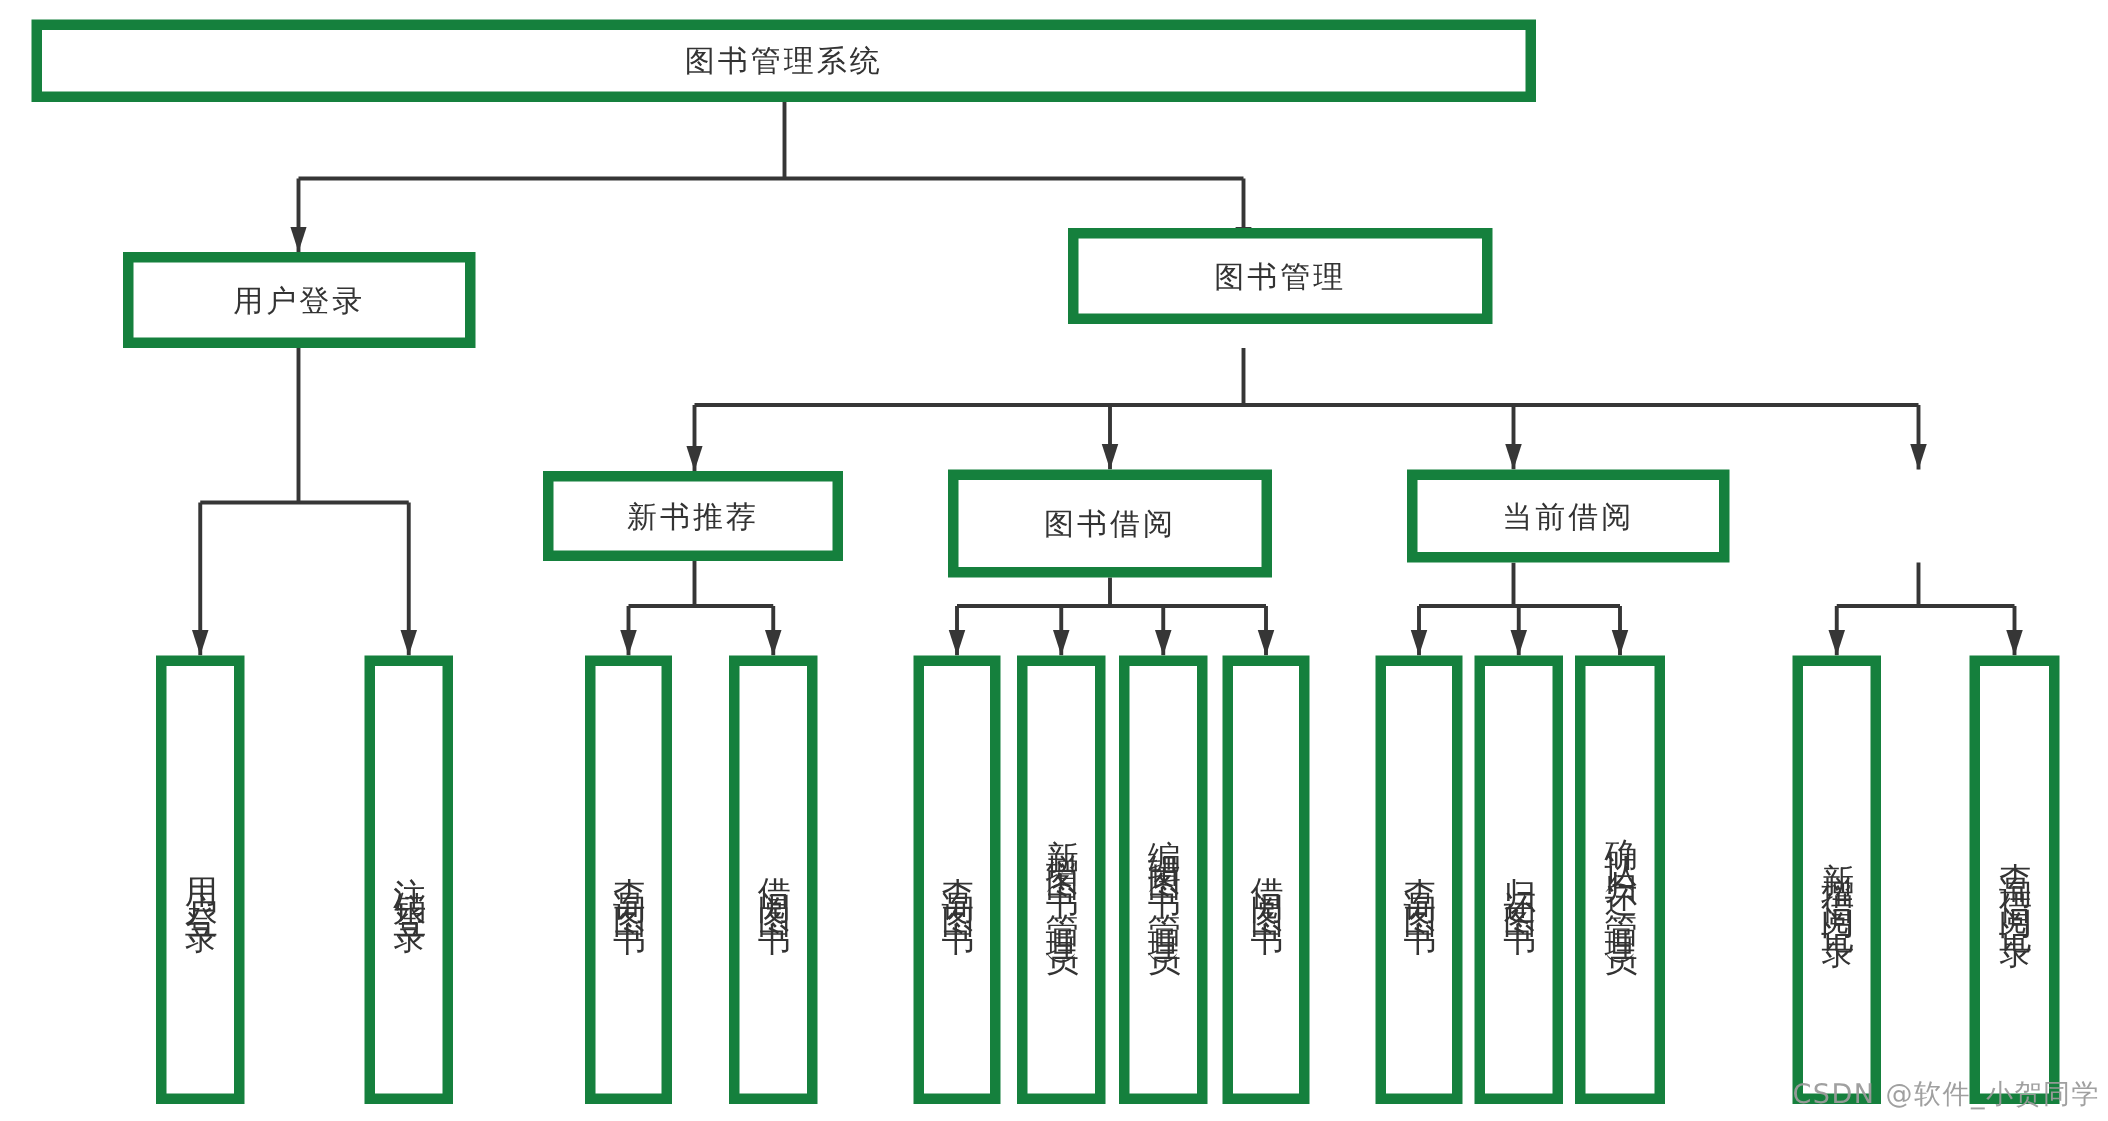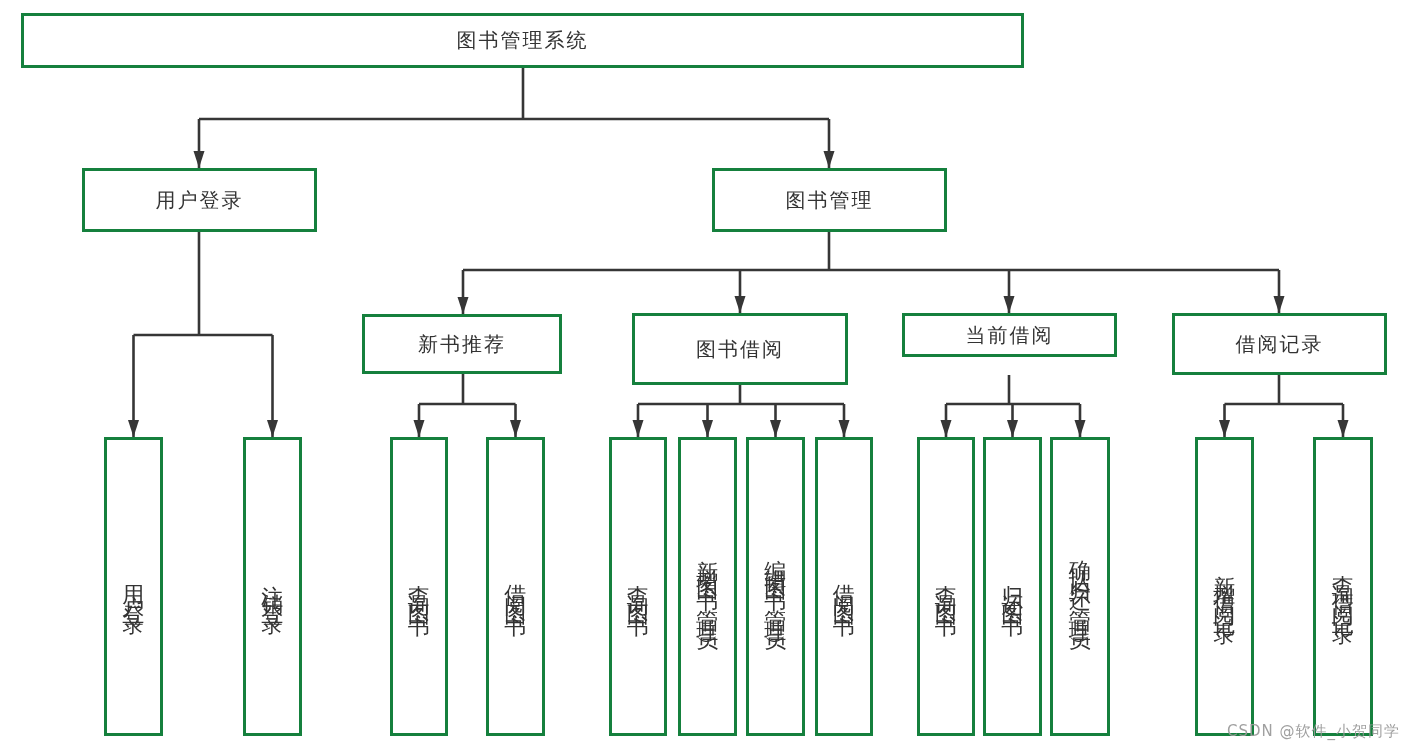--- a/index.html
+++ b/index.html
@@ -5,31 +5,31 @@
   html,body{margin:0;padding:0;}
   body{
     width:1405px;height:747px;position:relative;overflow:hidden;
     background:#ffffff;
     font-family:"DejaVu Sans","Liberation Sans",sans-serif;
   }
   #canvas{position:relative;width:1405px;height:747px;}
   svg.connectors{position:absolute;left:0;top:0;z-index:1;}
   .box{
     position:absolute;z-index:2;box-sizing:border-box;
-    border:3px solid #15803d;background:#ffffff;color:#333333;
+    border:7px solid #15803d;background:#ffffff;color:#333333;
     display:flex;align-items:center;justify-content:center;
   }
   .h{font-size:20px;letter-spacing:2px;}
   .v span{
     writing-mode:vertical-rl;
     font-size:22px;letter-spacing:10px;line-height:1.15;
   }
   .watermark{
     position:absolute;right:5px;bottom:6px;z-index:3;
-    font-size:15px;color:#9b9b9b;letter-spacing:1px;opacity:.95;
+    font-size:18px;color:#9b9b9b;letter-spacing:1px;opacity:.95;
   }
 </style>
 </head>
 <body>
 
 <div id="canvas">
 
   <svg class="connectors" width="1405" height="747" viewBox="0 0 1405 747">
     <defs>
       <marker id="ah" markerUnits="userSpaceOnUse" markerWidth="20" markerHeight="16" refX="17" refY="8" orient="auto">
@@ -68,35 +68,32 @@
     </g>
   </svg>
 
   <div class="box h" style="left:21px;top:13px;width:1003px;height:55px">
     <span>图书管理系统</span>
   </div>
 
   <div class="box h" style="left:82px;top:168px;width:235px;height:64px">
     <span>用户登录</span>
   </div>
-  <div class="box h" style="left:712px;top:168px;width:235px;height:64px">
+  <div class="box h" style="left:712px;top:152px;width:283px;height:64px">
     <span>图书管理</span>
   </div>
 
   <div class="box h" style="left:362px;top:314px;width:200px;height:60px">
     <span>新书推荐</span>
   </div>
   <div class="box h" style="left:632px;top:313px;width:216px;height:72px">
     <span>图书借阅</span>
   </div>
-  <div class="box h" style="left:902px;top:313px;width:215px;height:44px">
+  <div class="box h" style="left:938px;top:313px;width:215px;height:62px">
     <span>当前借阅</span>
-  </div>
-  <div class="box h" style="left:1172px;top:313px;width:215px;height:62px">
-    <span>借阅记录</span>
   </div>
 
   <div class="box v" style="left:104px;top:437px;width:59px;height:299px">
     <span>用户登录</span>
   </div>
   <div class="box v" style="left:243px;top:437px;width:59px;height:299px">
     <span>注销登录</span>
   </div>
 
   <div class="box v" style="left:390px;top:437px;width:58px;height:299px">

